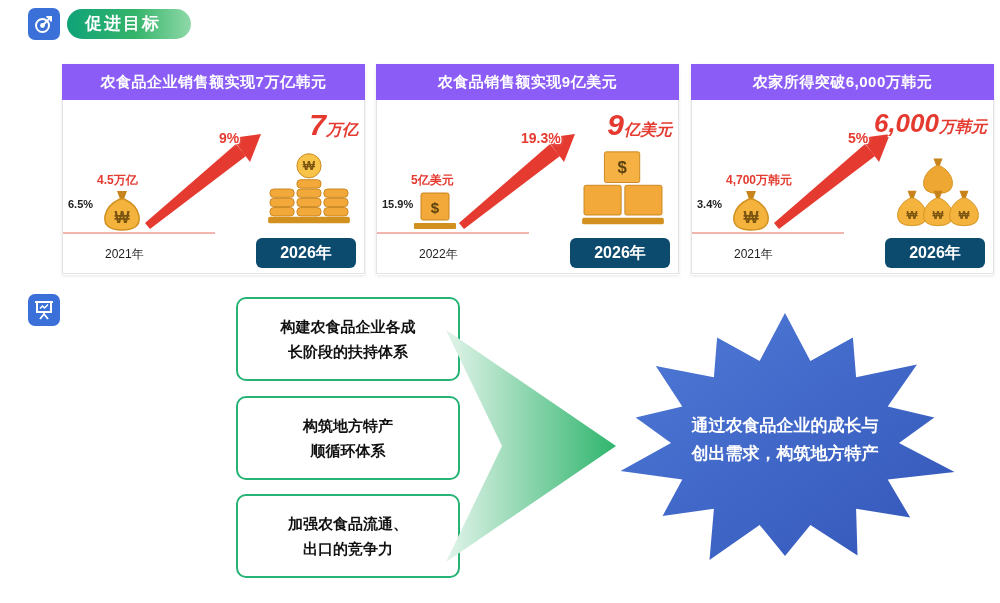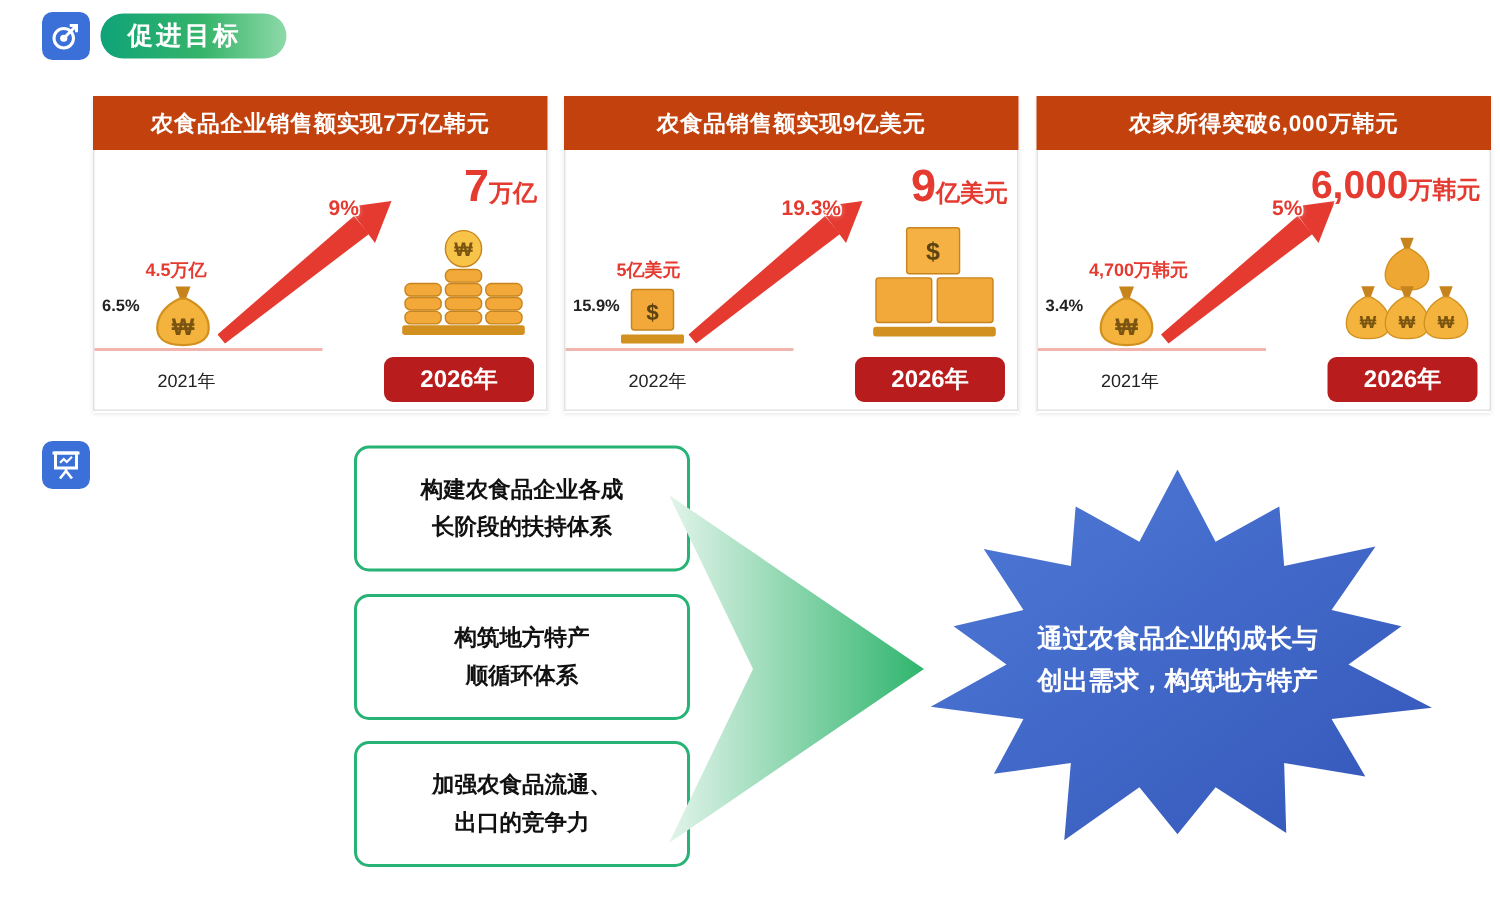--- a/index.html
+++ b/index.html
@@ -9,39 +9,39 @@
   
   .section-badge{position:absolute;display:flex;align-items:center;justify-content:space-between;}
   .badge-icon{width:32px;height:32px;background:#3b70d9;border-radius:7px;display:flex;align-items:center;justify-content:center;flex:0 0 auto;}
   .badge-icon svg{width:22px;height:22px;}
   .badge-pill{margin-left:7px;height:30px;line-height:30px;padding:0 30px 0 18px;border-radius:15px;
     background:linear-gradient(90deg,#0fa378 0%,#35b46a 55%,#8ed9a8 100%);
     color:#fff;font-weight:bold;font-size:17px;letter-spacing:2px;}
 
   
   .card{position:absolute;top:64px;width:303px;height:211px;box-shadow:0 1px 3px rgba(0,0,0,.10);}
-  .card-header{height:36px;background:#c2410c;color:#fff;font-weight:bold;font-size:15px;
+  .card-header{height:36px;background:#8b5cf6;color:#fff;font-weight:bold;font-size:15px;
     display:flex;align-items:center;justify-content:center;letter-spacing:.5px;}
   .card-body{position:relative;height:174px;background:#fff;border:1px solid #e3e3e3;border-top:none;box-sizing:border-box;}
 
   .base-rate{position:absolute;left:5px;top:98px;font-size:11px;font-weight:bold;color:#222;}
   .base-value{position:absolute;left:34px;top:72px;font-size:12px;font-weight:bold;color:#e53a30;white-space:nowrap;}
   .base-icon{position:absolute;left:34px;top:90px;width:48px;height:42px;}
   .baseline{position:absolute;left:0;top:132px;width:152px;height:2px;background:#f2b5ad;}
   .trend-arrow{position:absolute;left:82px;top:14px;width:135px;height:118px;}
   .halo{text-shadow:-1px -1px 0 #fff,1px -1px 0 #fff,-1px 1px 0 #fff,1px 1px 0 #fff,0 0 4px #fff;}
   .growth-rate{position:absolute;left:156px;top:30px;font-size:14px;font-weight:bold;color:#e53a30;}
   .c2 .growth-rate{left:144px;}
-  .target-value{position:absolute;right:6px;top:8px;color:#e53a30;font-weight:bold;white-space:nowrap;text-align:center;}
+  .target-value{position:absolute;right:6px;top:8px;color:#e53a30;font-weight:bold;white-space:nowrap;text-align:center;font-style:italic;}
   .target-value .num{font-size:30px;}
   .target-value .unit{font-size:16px;}
   .c3 .target-value .num{font-size:26px;margin-top:34px;}
   .target-icon{position:absolute;right:12px;top:50px;width:86px;height:78px;}
   .base-year{position:absolute;left:42px;top:146px;font-size:12px;color:#222;}
-  .target-year{position:absolute;right:8px;top:138px;width:100px;height:30px;background:#b91c1c;border-radius:6px;
+  .target-year{position:absolute;right:8px;top:138px;width:100px;height:30px;background:#0c4a6e;border-radius:6px;
     color:#fff;font-weight:bold;font-size:16px;display:flex;align-items:center;justify-content:center;}
 
   
   .strategy-box{position:absolute;left:236px;width:224px;height:84px;border:2px solid #27b376;border-radius:10px;
     background:#fff;display:flex;align-items:center;justify-content:center;text-align:center;
     font-size:15px;font-weight:bold;color:#111;white-space:pre-line;line-height:1.7;box-sizing:border-box;}
   .funnel{position:absolute;left:442px;top:324px;width:180px;height:244px;}
   .starburst{position:absolute;left:605px;top:308px;width:360px;height:270px;}
   .outcome-text{position:absolute;left:655px;top:412px;width:260px;text-align:center;color:#fff;
     font-weight:bold;font-size:17px;line-height:1.65;white-space:pre-line;}

